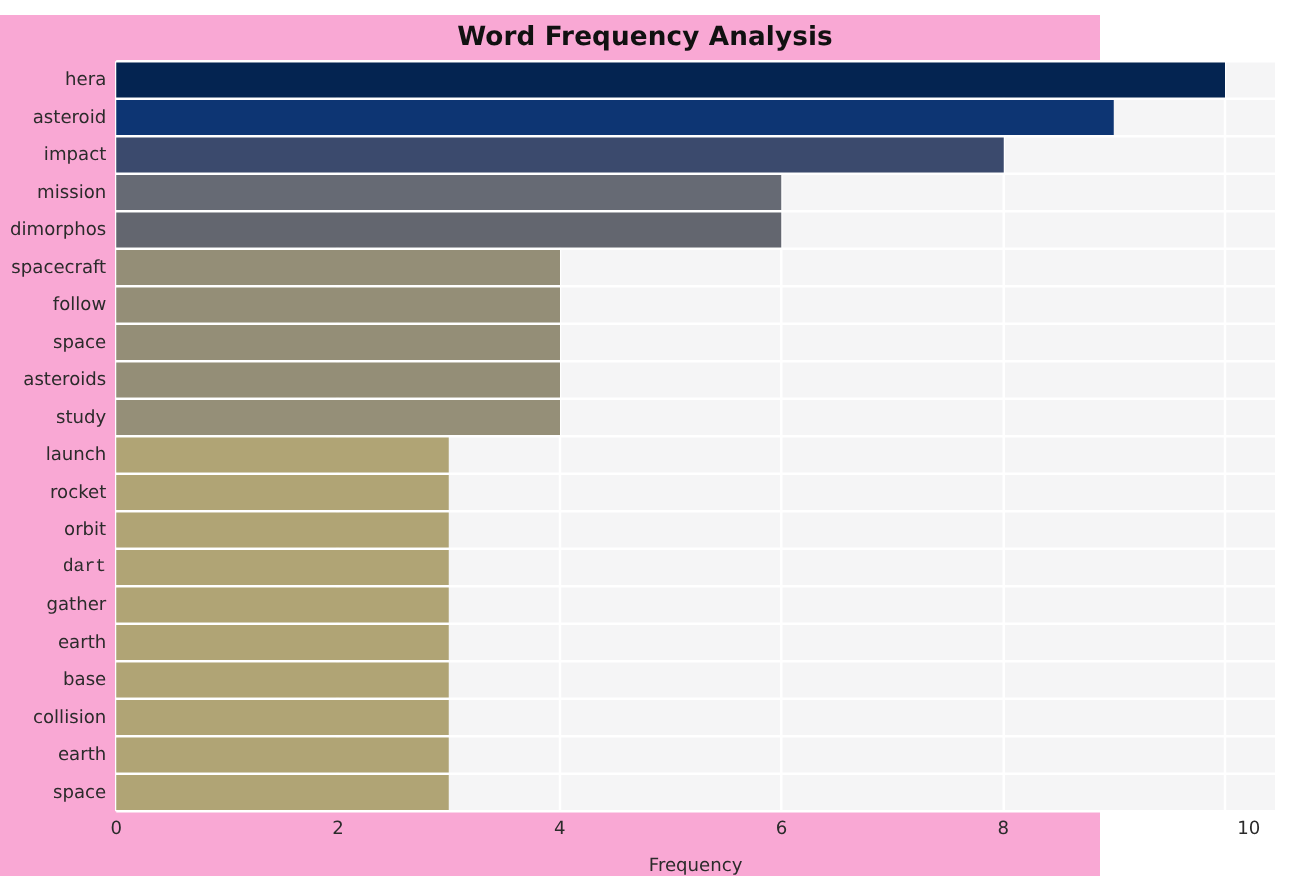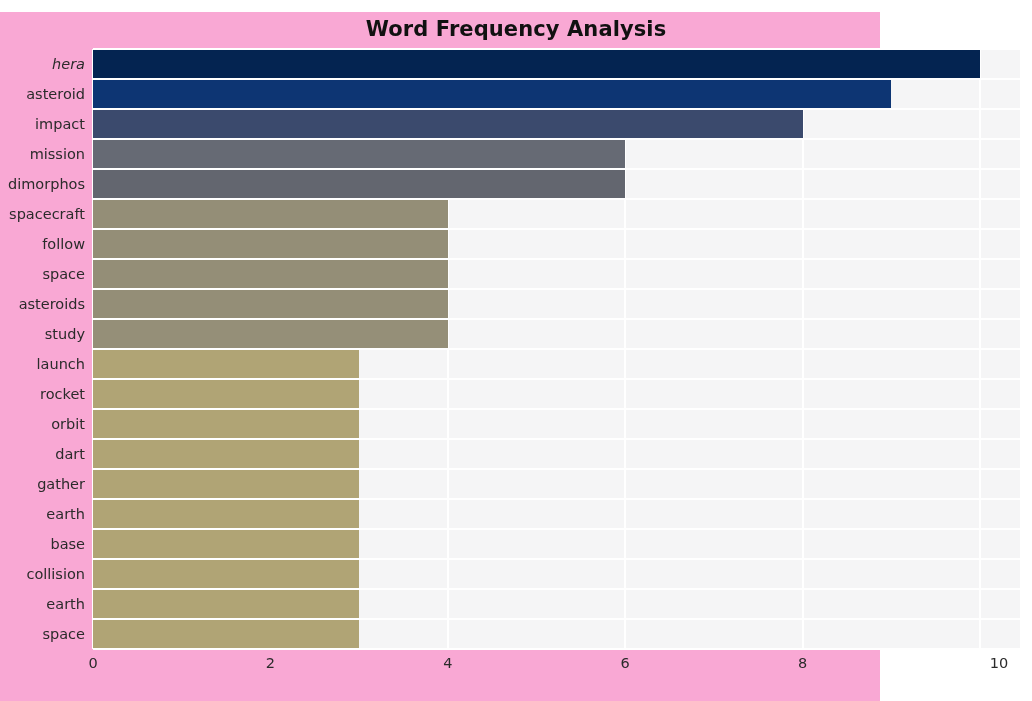--- a/index.html
+++ b/index.html
@@ -121,34 +121,34 @@
   }
 </style>
 </head>
 <body>
 
 <div id="figure">
 
   <div id="chart-title">Word Frequency Analysis</div>
 
   <div id="y-axis">
-      <div class="ytick" style="top: 1px; font-style: italic;">hera</div>
+      <div class="ytick" style="top: 1px;">hera</div>
       <div class="ytick" style="top: 31px;">asteroid</div>
       <div class="ytick" style="top: 61px;">impact</div>
       <div class="ytick" style="top: 91px;">mission</div>
       <div class="ytick" style="top: 121px;">dimorphos</div>
       <div class="ytick" style="top: 151px;">spacecraft</div>
       <div class="ytick" style="top: 181px;">follow</div>
       <div class="ytick" style="top: 211px;">space</div>
       <div class="ytick" style="top: 241px;">asteroids</div>
       <div class="ytick" style="top: 271px;">study</div>
       <div class="ytick" style="top: 301px;">launch</div>
       <div class="ytick" style="top: 331px; text-align: right;">rocket</div>
       <div class="ytick" style="top: 361px;">orbit</div>
-      <div class="ytick" style="top: 391px;">dart</div>
+      <div class="ytick" style="top: 391px; font-family: Liberation Mono, monospace;">dart</div>
       <div class="ytick" style="top: 421px;">gather</div>
       <div class="ytick" style="top: 451px;">earth</div>
       <div class="ytick" style="top: 481px;">base</div>
       <div class="ytick" style="top: 511px;">collision</div>
       <div class="ytick" style="top: 541px;">earth</div>
       <div class="ytick" style="top: 571px;">space</div>
     </div>
 
   <div id="plot-area">
       <div class="vgrid" style="left: -1px;"></div>
@@ -242,14 +242,15 @@
 
   <div id="x-axis">
       <div class="xtick" style="left: 0px;">0</div>
       <div class="xtick" style="left: 177.416px;">2</div>
       <div class="xtick" style="left: 354.833px;">4</div>
       <div class="xtick" style="left: 532.249px;">6</div>
       <div class="xtick" style="left: 709.665px;">8</div>
       <div class="xtick" style="left: 887.081px; margin-left: 19px;">10</div>
     </div>
 
+  <div id="xlabel">Frequency</div>
 
 </div>
 
 </body></html>

